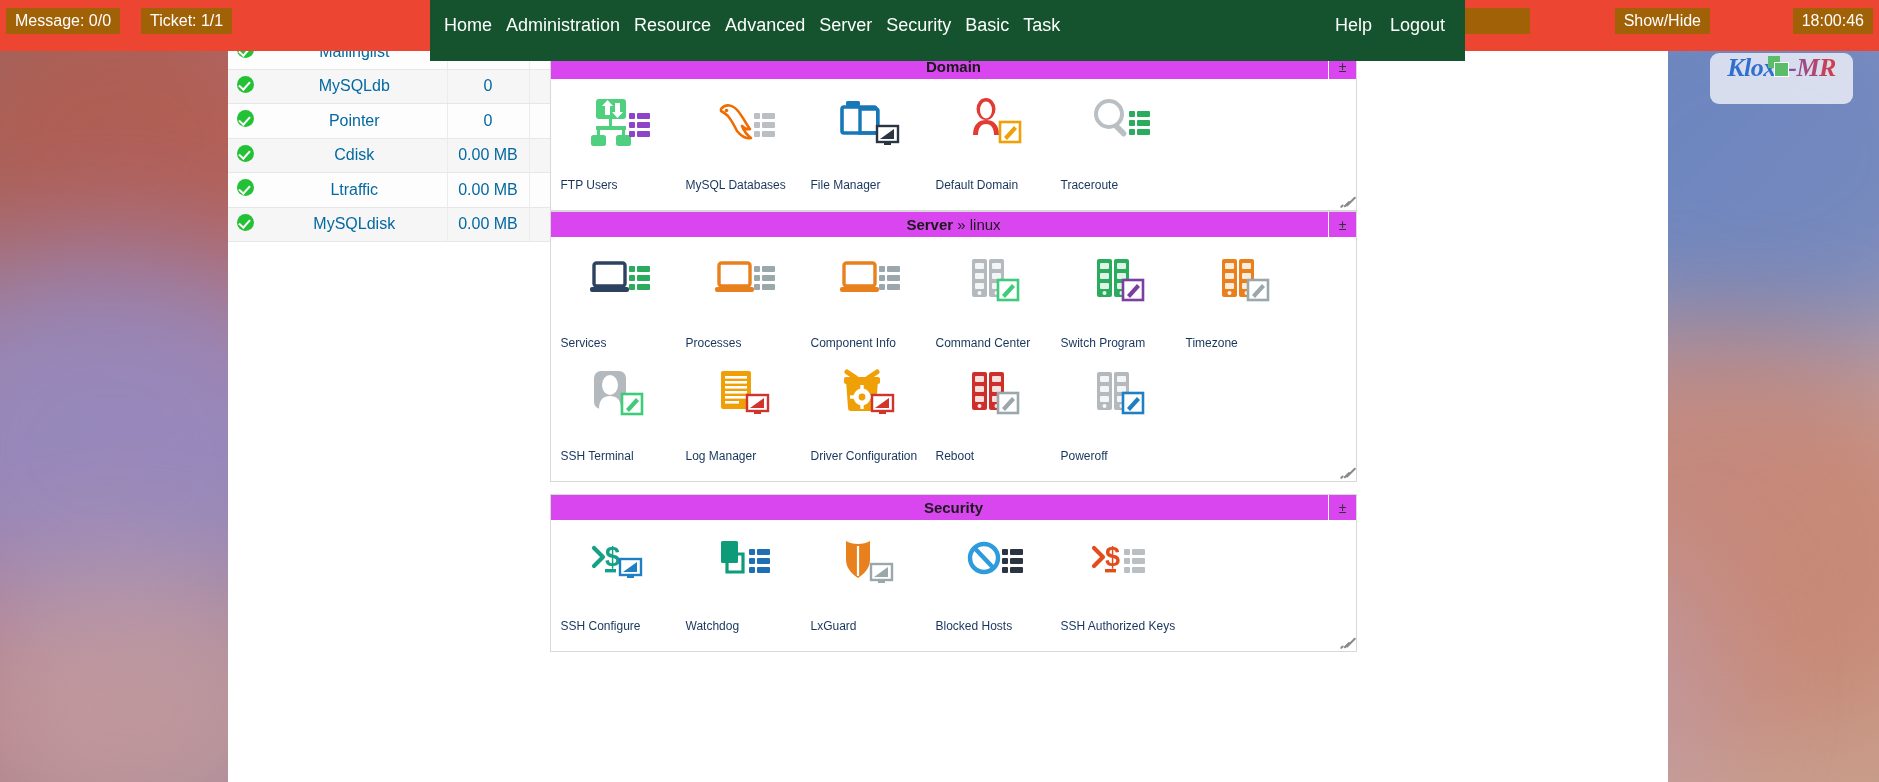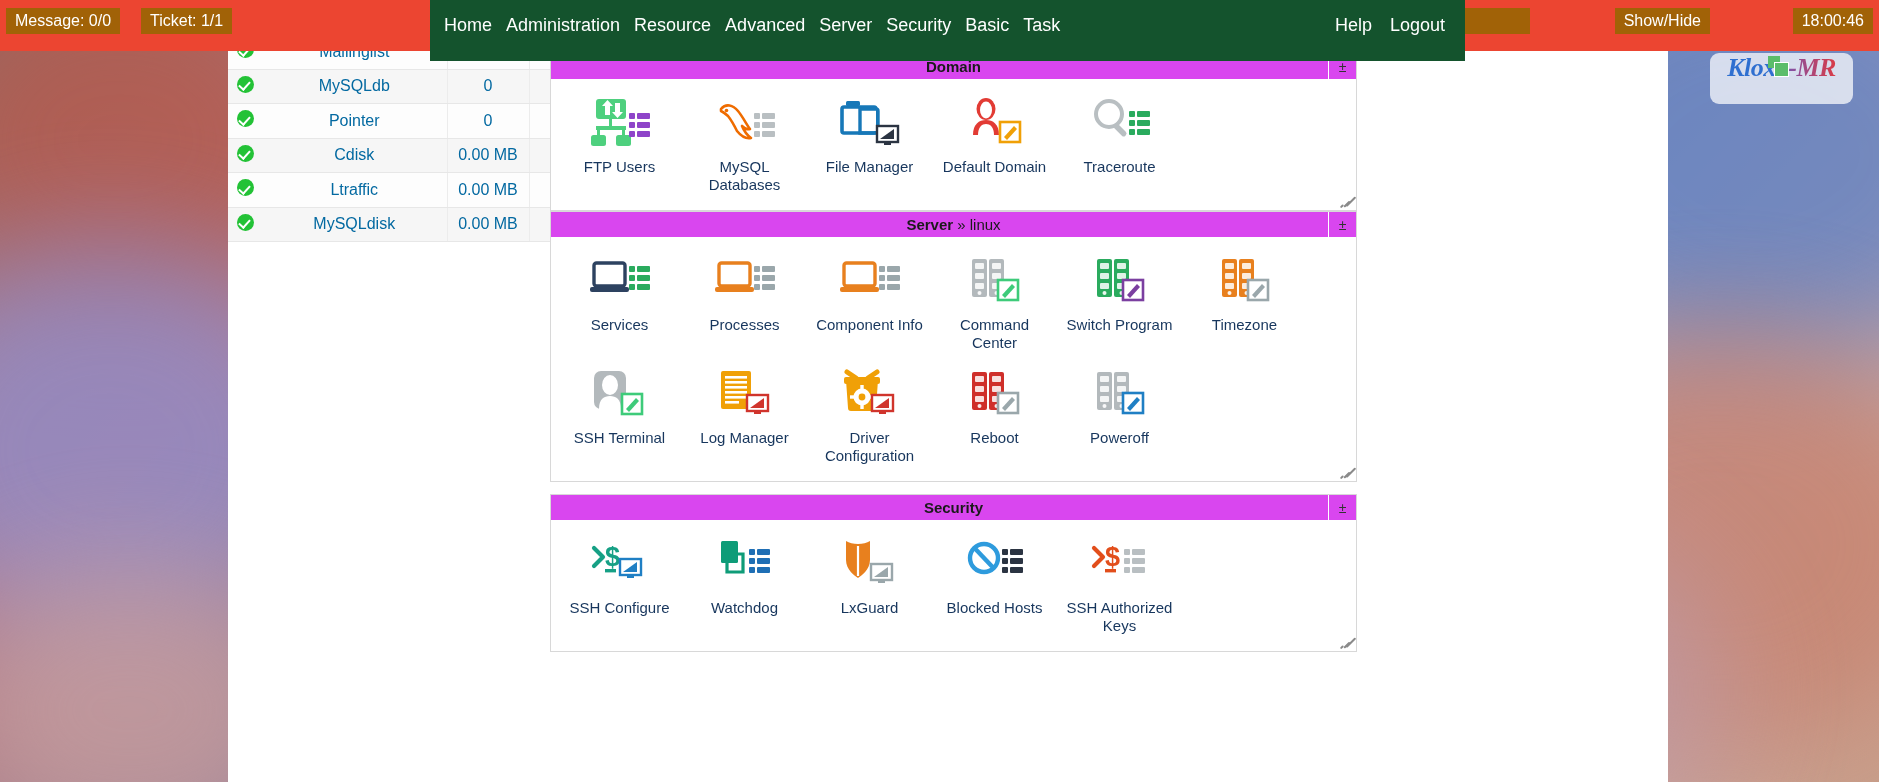--- a/index.html
+++ b/index.html
@@ -125,22 +125,22 @@
 
   
   .grid { display: flex; flex-wrap: wrap; }
   .tile {
     width: 125px; padding: 4px 2px 10px 2px;
     display: flex; flex-direction: column; align-items: center;
     cursor: pointer; text-decoration: none;
   }
   .tile .glyph { width: 64px; height: 58px; position: relative; }
   .tile .cap {
-    margin-top: 5px; font-size: 15px; line-height: 18px;
-    color: #17365d; text-align: center; width: 118px;
+    margin-top: 23px; font-size: 12px; line-height: 18px;
+    color: #17365d; width: 118px;
   }
 
   
   #panel-domain   { top: 53px;  }
   #panel-server   { top: 211px; }
   #panel-security { top: 494px; }
 
   
   .logo-card {
     position: absolute; right: 26px; top: 53px;

